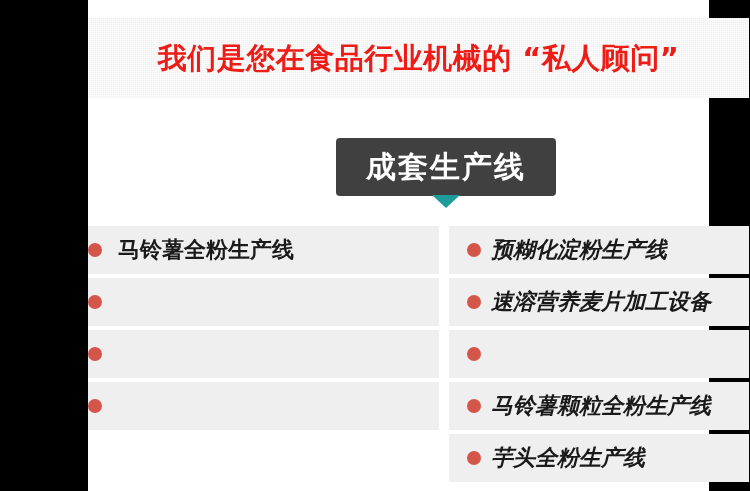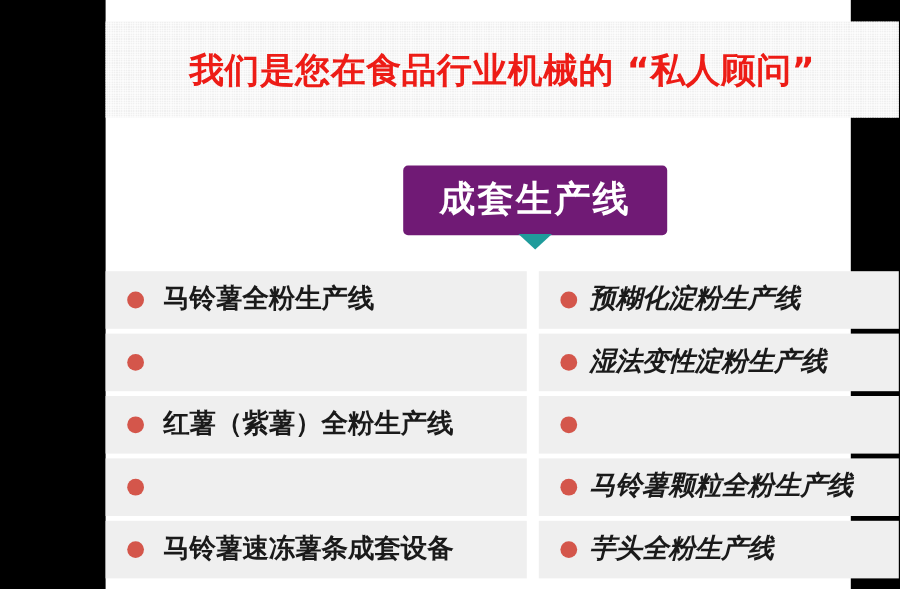--- a/index.html
+++ b/index.html
@@ -64,21 +64,21 @@
     top: 138px;
     width: 220px;
     height: 70px;
   }
   .bubble {
     position: absolute;
     left: 0;
     top: 0;
     width: 220px;
     height: 58px;
-    background: #701a75;
+    background: #404040;
     border-radius: 4px;
     display: flex;
     align-items: center;
     justify-content: center;
     box-sizing: border-box;
   }
   .bubble-text {
     color: #ffffff;
     font-size: 30px;
     font-weight: bold;
@@ -115,21 +115,21 @@
   .col-left  { width: 351px; }
   .col-right { width: 300px; }
 
   .list-item {
     height: 48px;
     background: #efefef;
     display: flex;
     align-items: center;
     box-sizing: border-box;
   }
-  .col-left  .list-item { padding-left: 18px; }
+  .col-left  .list-item { }
   .col-right .list-item { padding-left: 18px; font-style: italic; }
 
   .bullet {
     width: 14px;
     height: 14px;
     border-radius: 50%;
     background: #d4564b;
     flex: 0 0 auto;
   }
   .item-label {
@@ -168,39 +168,34 @@
       <div class="column col-left">
         <div class="list-item">
           <span class="bullet"></span>
           <span class="item-label">马铃薯全粉生产线</span>
         </div>
         <div class="list-item">
           <span class="bullet"></span>
         </div>
         <div class="list-item">
           <span class="bullet"></span>
-          <span class="item-label">红薯（紫薯）全粉生产线</span>
-        </div>
-        <div class="list-item">
-          <span class="bullet"></span>
-        </div>
-        <div class="list-item">
-          <span class="bullet"></span>
-          <span class="item-label">马铃薯速冻薯条成套设备</span>
+        </div>
+        <div class="list-item">
+          <span class="bullet"></span>
         </div>
       </div>
 
       <div class="column col-right">
         <div class="list-item">
           <span class="bullet"></span>
           <span class="item-label">预糊化淀粉生产线</span>
         </div>
         <div class="list-item">
           <span class="bullet"></span>
-          <span class="item-label">湿法变性淀粉生产线</span>
+          <span class="item-label">速溶营养麦片加工设备</span>
         </div>
         <div class="list-item">
           <span class="bullet"></span>
         </div>
         <div class="list-item">
           <span class="bullet"></span>
           <span class="item-label">马铃薯颗粒全粉生产线</span>
         </div>
         <div class="list-item">
           <span class="bullet"></span>

